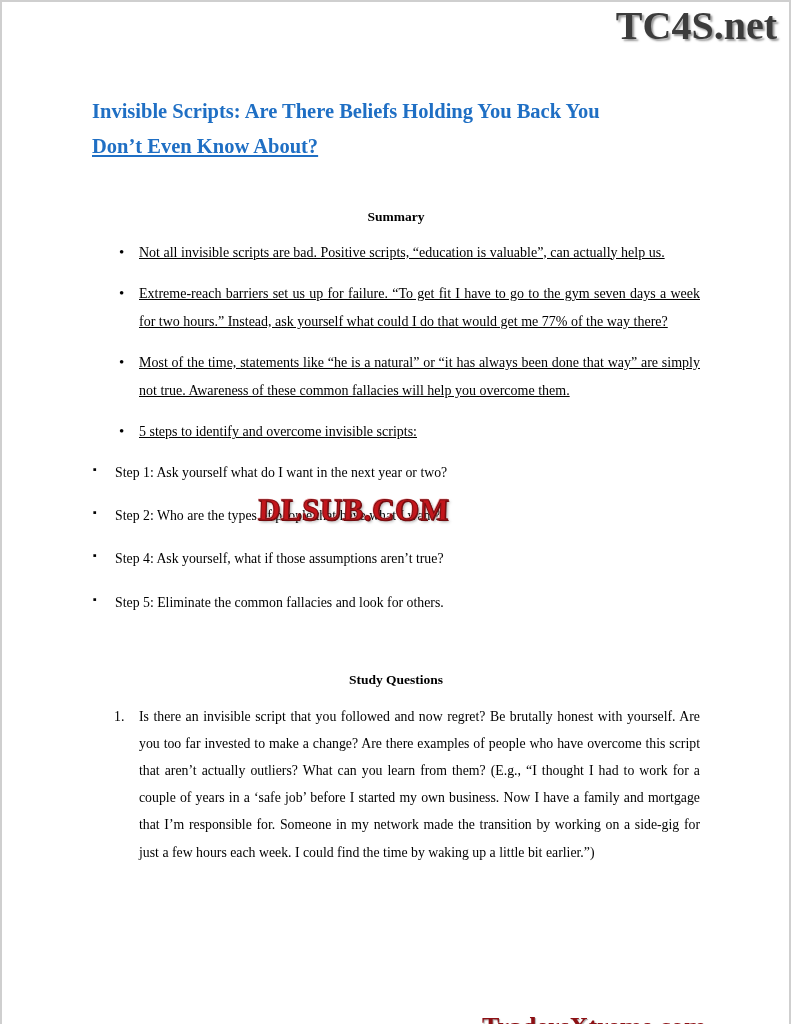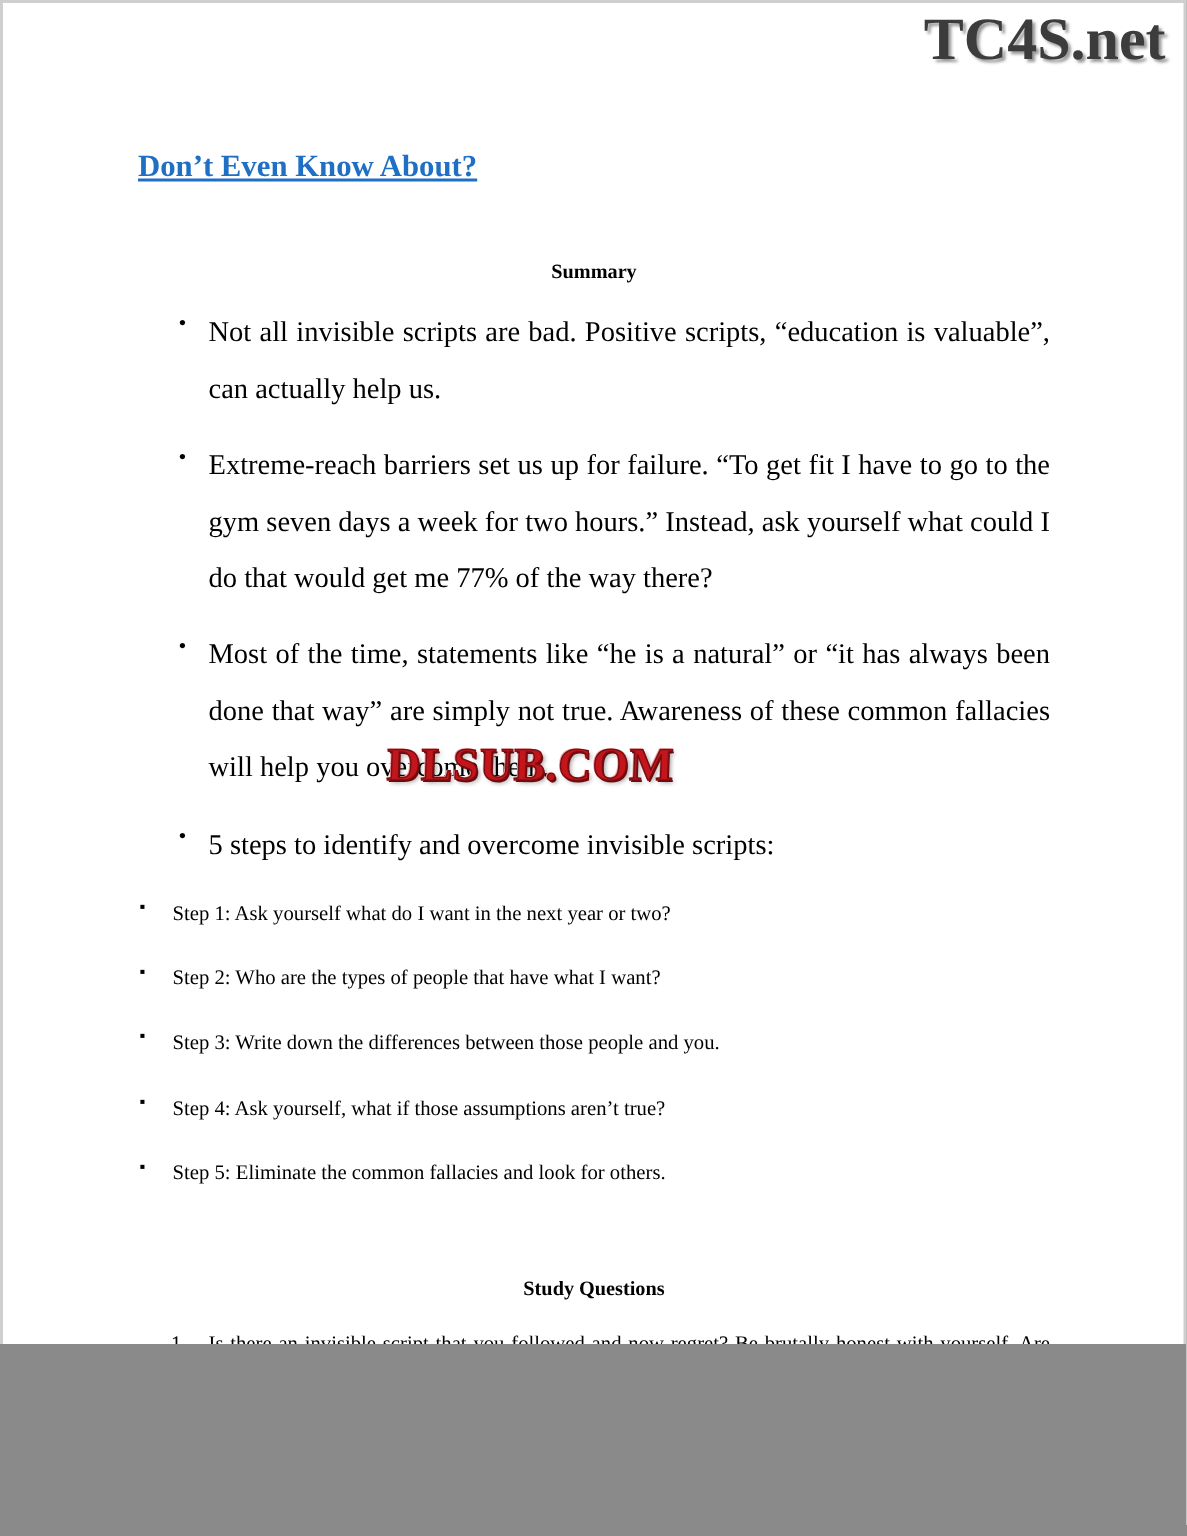--- a/index.html
+++ b/index.html
@@ -3,21 +3,21 @@
 <meta charset="utf-8">
 <style>
   html, body {
     margin: 0;
     padding: 0;
     background: #8a8a8a;
   }
   .page {
     position: relative;
     width: 791px;
-    height: 896px;
+    height: 1024px;
     background: #ffffff;
     overflow: hidden;
     font-family: "Liberation Serif", "DejaVu Serif", serif;
     color: #000000;
     box-sizing: border-box;
   }
   
   .page::before {
     content: "";
     position: absolute;
@@ -83,24 +83,25 @@
 
   ul.bullets {
     list-style: none;
     margin: 14px 0 0 0;
     padding: 0;
   }
   ul.bullets > li {
     position: relative;
     padding-left: 47px;
     margin-bottom: 14px;
-    font-size: 19px;
+    font-size: 14px;
     line-height: 1.97;
     text-align: justify;
     text-justify: inter-word;
+    text-decoration: underline;
   }
   ul.bullets > li::before {
     content: "\2022";
     position: absolute;
     left: 27px;
     top: -1px;
     font-size: 15px;
   }
   ul.bullets > li.no-justify {
     text-align: left;
@@ -181,36 +182,36 @@
 </head>
 <body>
 
 <div class="page">
 
   <div class="watermark-top">TC4S.net</div>
 
   <div class="content">
 
     <h1 class="doc-title">
+      <span>Invisible Scripts: Are There Beliefs Holding You Back You</span>
       <span class="line2">Don’t Even Know About?</span>
     </h1>
 
     <h2 class="section-heading">Summary</h2>
 
     <ul class="bullets">
       <li>Not all invisible scripts are bad. Positive scripts, “education is valuable”, can actually help us.</li>
       <li>Extreme-reach barriers set us up for failure. “To get fit I have to go to the gym seven days a week for two hours.” Instead, ask yourself what could I do that would get me 77% of the way there?</li>
       <li>Most of the time, statements like “he is a natural” or “it has always been done that way” are simply not true. Awareness of these common fallacies will help you overcome them.</li>
       <li class="no-justify">5 steps to identify and overcome invisible scripts:</li>
     </ul>
 
     <ul class="sub-bullets">
       <li>Step 1: Ask yourself what do I want in the next year or two?</li>
       <li>Step 2: Who are the types of people that have what I want?</li>
-      <li>Step 3: Write down the differences between those people and you.</li>
       <li>Step 4: Ask yourself, what if those assumptions aren’t true?</li>
       <li>Step 5: Eliminate the common fallacies and look for others.</li>
     </ul>
 
     <h2 class="section-heading second">Study Questions</h2>
 
     <ol class="questions">
       <li>Is there an invisible script that you followed and now regret? Be brutally honest with yourself. Are you too far invested to make a change? Are there examples of people who have overcome this script that aren’t actually outliers? What can you learn from them? (E.g., “I thought I had to work for a couple of years in a ‘safe job’ before I started my own business. Now I have a family and mortgage that I’m responsible for. Someone in my network made the transition by working on a side-gig for just a few hours each week. I could find the time by waking up a little bit earlier.”)</li>
     </ol>
 

